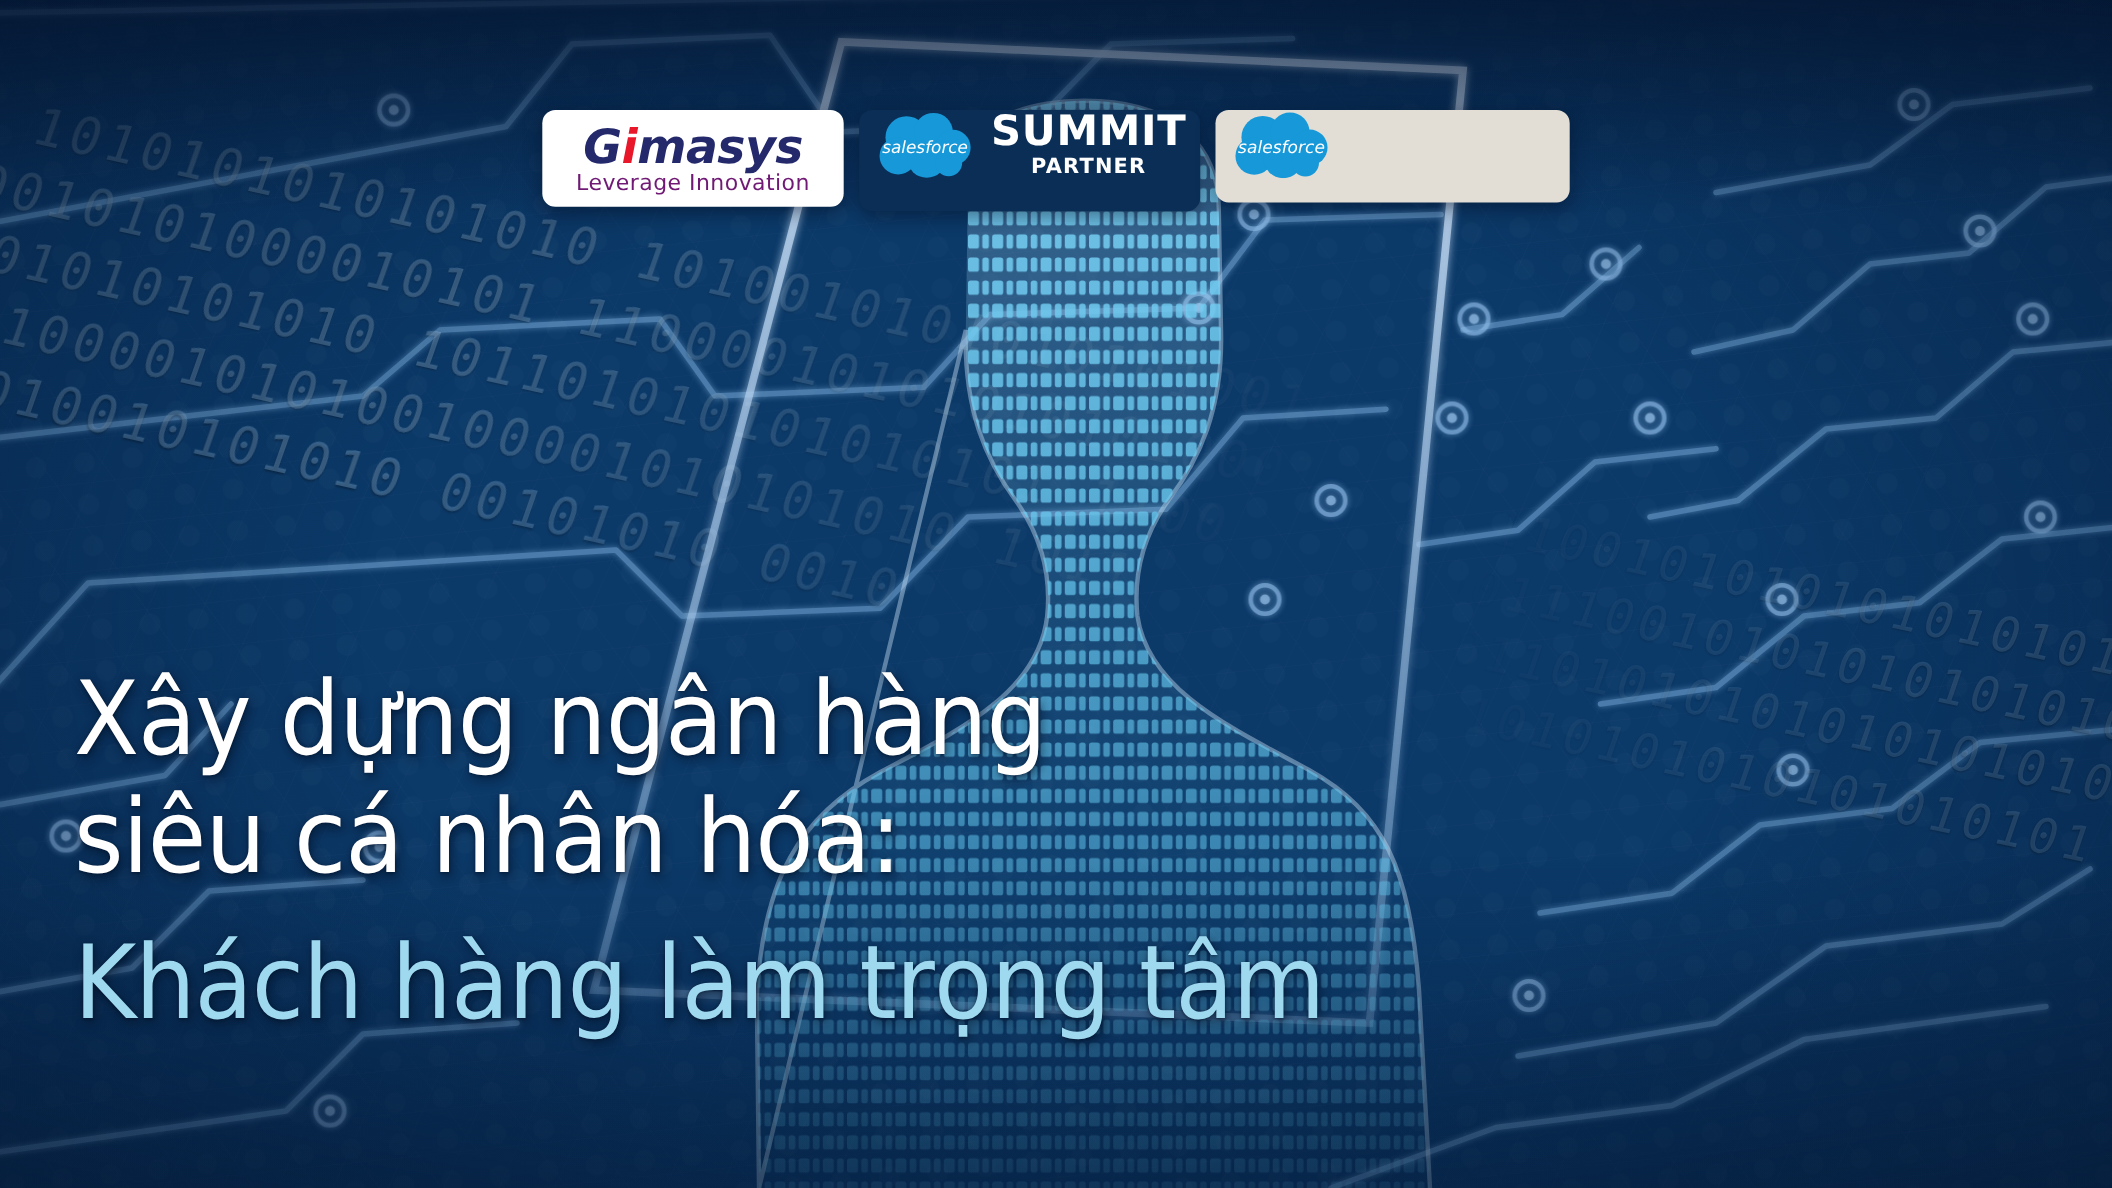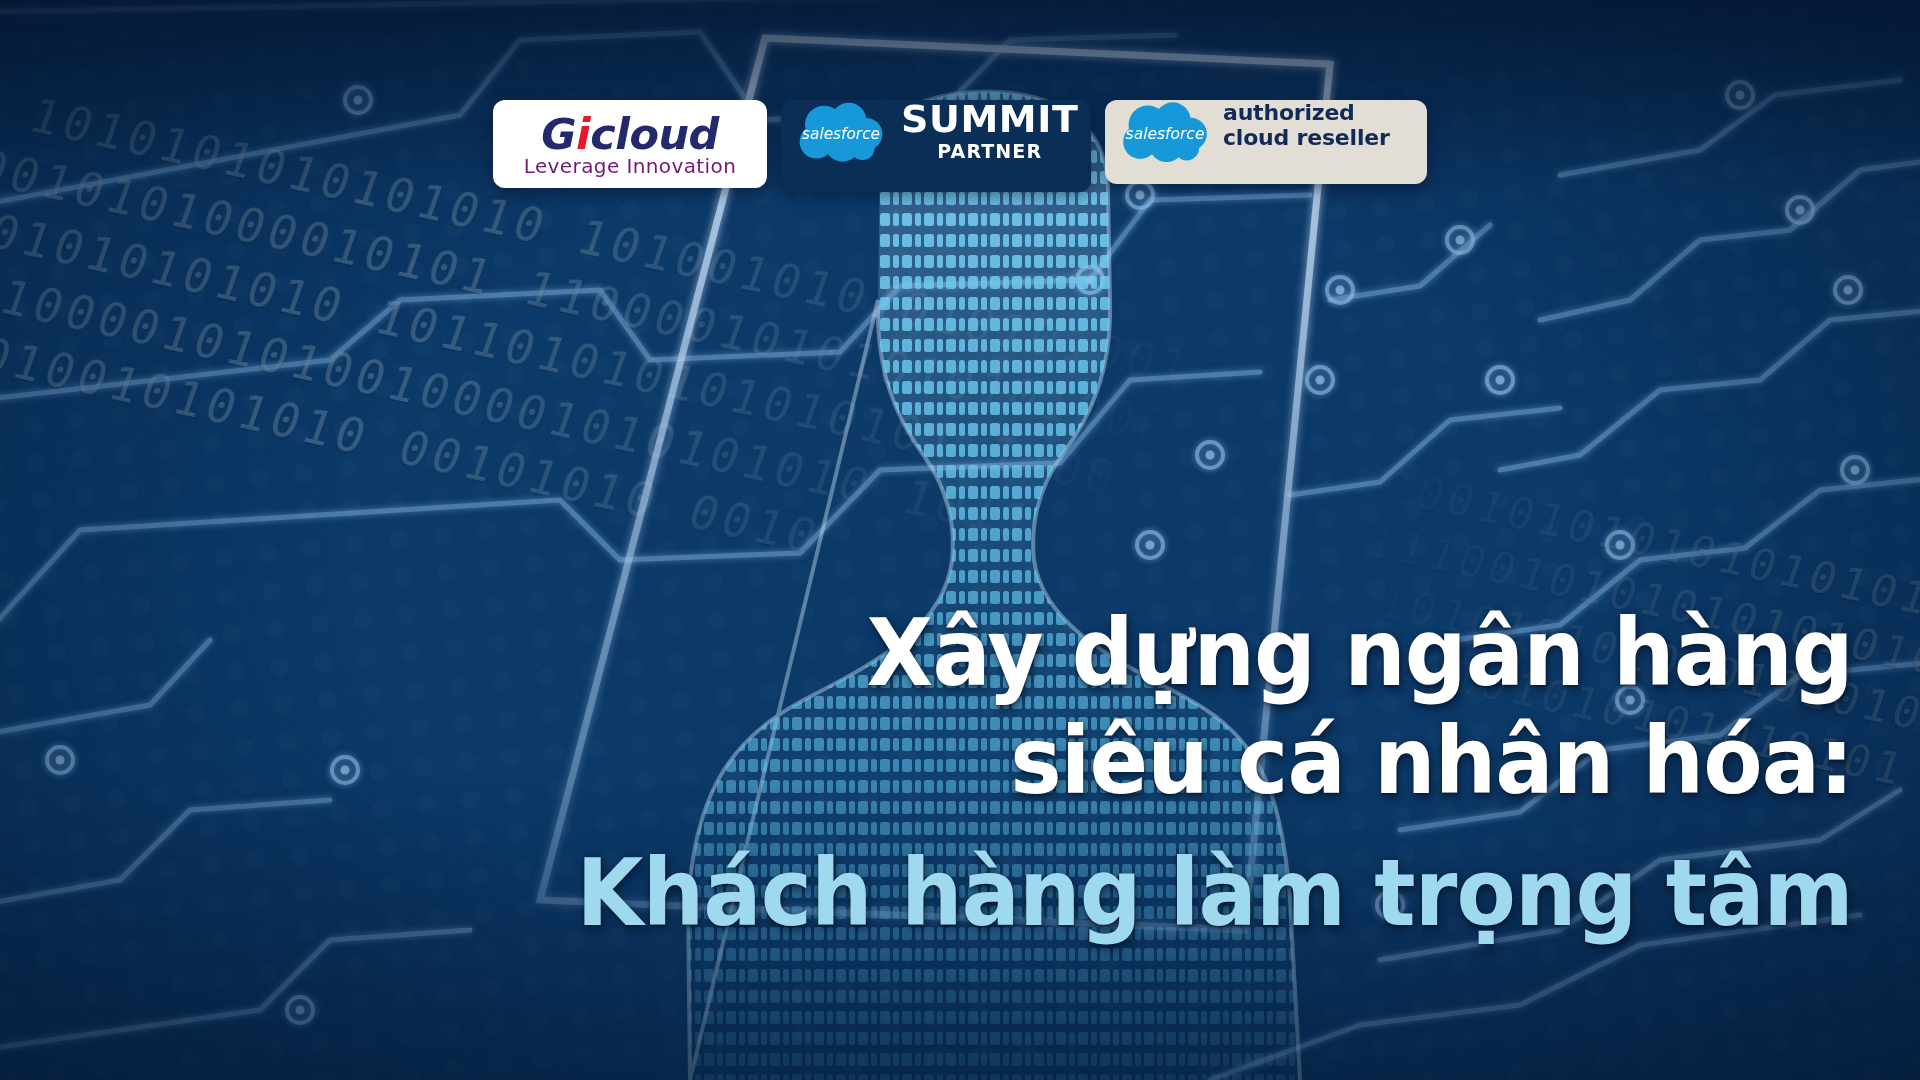--- a/index.html
+++ b/index.html
@@ -80,22 +80,22 @@
      letter-spacing:1.1px;line-height:1;margin-top:4px;}
 
   
   .reseller{background:#e2ded6;width:322px;height:84px;
      padding:0 16px 0 12px;gap:10px;}
   .res-txt{display:flex;flex-direction:column;color:#112a56;
      font-family:"DejaVu Sans", sans-serif;font-size:22px;font-weight:700;
      line-height:1.14;letter-spacing:-.2px;}
 
   
-  .headline{position:absolute;left:0;top:600px;width:100%;z-index:40;text-align:right;
-     font-family:"DejaVu Sans", sans-serif;font-weight:700;letter-spacing:-1px;}
+  .headline{position:absolute;left:0;top:600px;width:100%;z-index:40;text-align:left;
+     font-family:"DejaVu Sans", sans-serif;font-weight:400;letter-spacing:-1px;}
   .hl{display:block;line-height:1.16;
       text-shadow:2px 4px 10px rgba(2,14,34,.62), 0 1px 3px rgba(2,14,34,.5);}
   .hl.w{color:#ffffff;font-size:93px;transform:scaleX(.93);}
   .hl.b{color:#9ed9f0;font-size:93px;transform:scaleX(.93);margin-top:24px;}
 </style>
 </head>
 <body>
 
 <div id="stage">
 
@@ -241,21 +241,21 @@
   </svg>
 
   <div class="bg-vig"></div>
 
   <div class="logos">
 
     <div class="badge gimasys">
       <div class="gm-word">
         <span>G</span>
         <span class="i-red">i</span>
-        <span>cloud</span>
+        <span>masys</span>
       </div>
       <div class="gm-tag">Leverage Innovation</div>
     </div>
 
     <div class="badge summit">
       <svg class="sf-cloud" width="92" height="62" viewBox="0 0 120 80">
         <g fill="#1798d8">
           <circle cx="38" cy="32" r="25"></circle>
             <circle cx="70" cy="26" r="23"></circle>
           <circle cx="93" cy="44" r="21"></circle>
@@ -276,24 +276,20 @@
         <g fill="#1798d8">
           <circle cx="38" cy="32" r="25"></circle>
             <circle cx="70" cy="26" r="23"></circle>
           <circle cx="93" cy="44" r="21"></circle>
             <circle cx="28" cy="54" r="22"></circle>
           <circle cx="62" cy="57" r="23"></circle>
             <circle cx="88" cy="62" r="16"></circle>
         </g>
         <text x="60" y="50" text-anchor="middle" fill="#fff" font-size="20" font-style="italic" font-family="DejaVu Sans, sans-serif">salesforce</text>
       </svg>
-      <div class="res-txt">
-        <span>authorized</span>
-        <span>cloud reseller</span>
-      </div>
     </div>
   </div>
 
   <div class="headline">
     <span class="hl w">Xây dựng ngân hàng</span>
     <span class="hl w">siêu cá nhân hóa:</span>
     <span class="hl b">Khách hàng làm trọng tâm</span>
   </div>
 
 </div>

